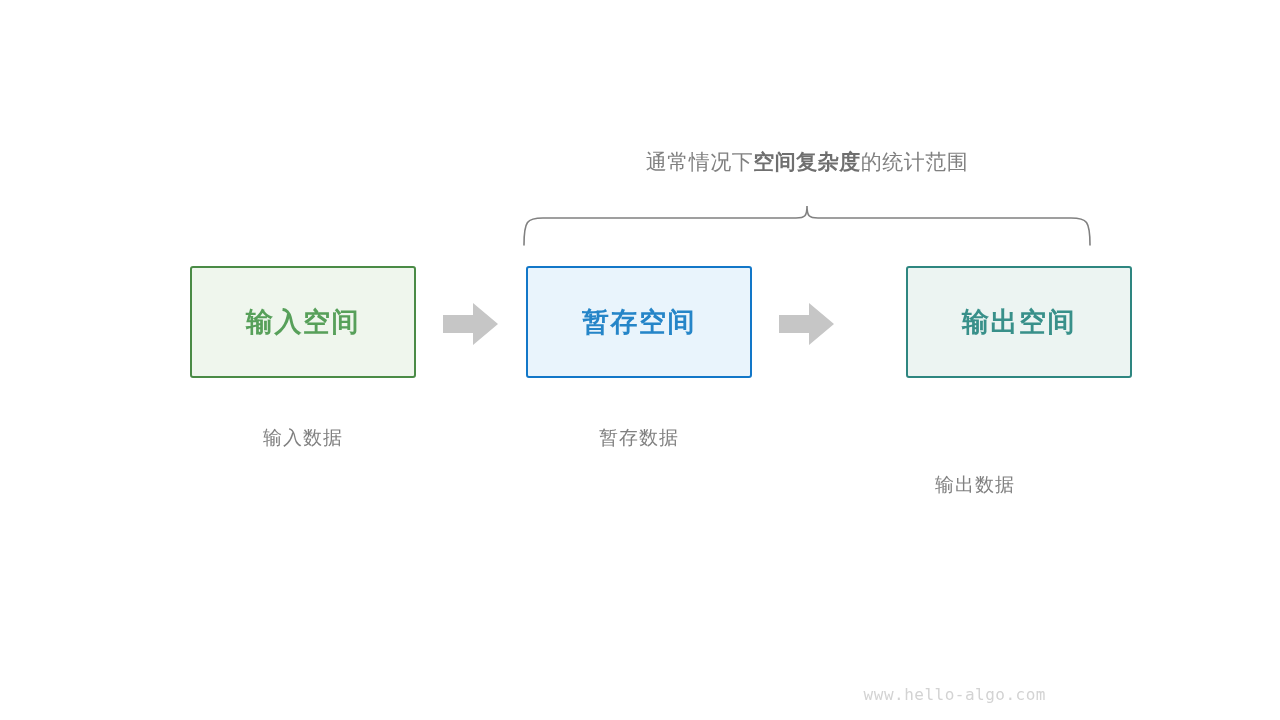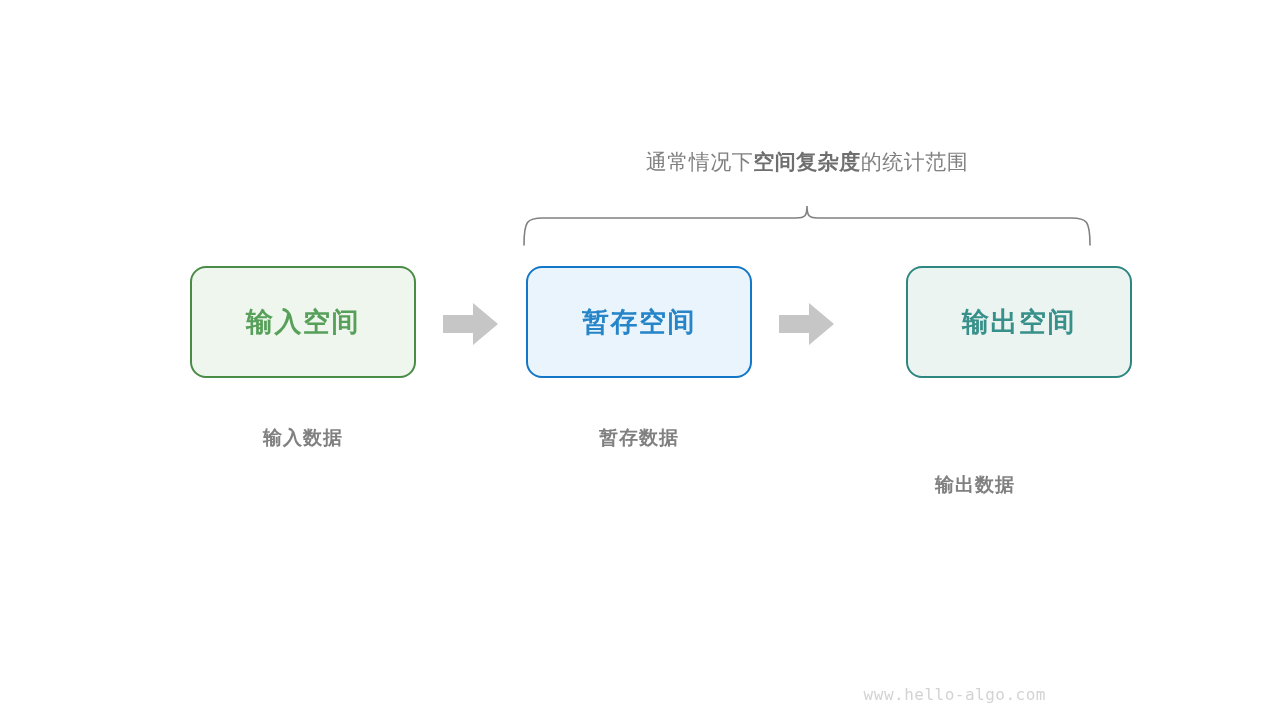--- a/index.html
+++ b/index.html
@@ -43,21 +43,21 @@
     left: 515px;
     top: 198px;
   }
 
   
   .box {
     position: absolute;
     top: 266px;
     width: 226px;
     height: 112px;
-    border-radius: 16px;
+    border-radius: 3px;
     border-width: 2px;
     border-style: solid;
     box-sizing: border-box;
     display: flex;
     align-items: center;
     justify-content: center;
     font-size: 27px;
     font-weight: bold;
     letter-spacing: 1.5px;
   }
@@ -95,21 +95,20 @@
     top: 424px;
     width: 226px;
     text-align: center;
     color: #808080;
     font-size: 19px;
     letter-spacing: 1px;
   }
   .caption-col .line {
     height: 48px;
     line-height: 28px;
-    font-weight: bold;
   }
   #caption-input  { left: 190px; }
   #caption-temp   { left: 526px; }
   #caption-output { left: 862px; margin-top: 47px; }
 
   
   .watermark {
     position: absolute;
     right: 34px;
     bottom: 16px;

